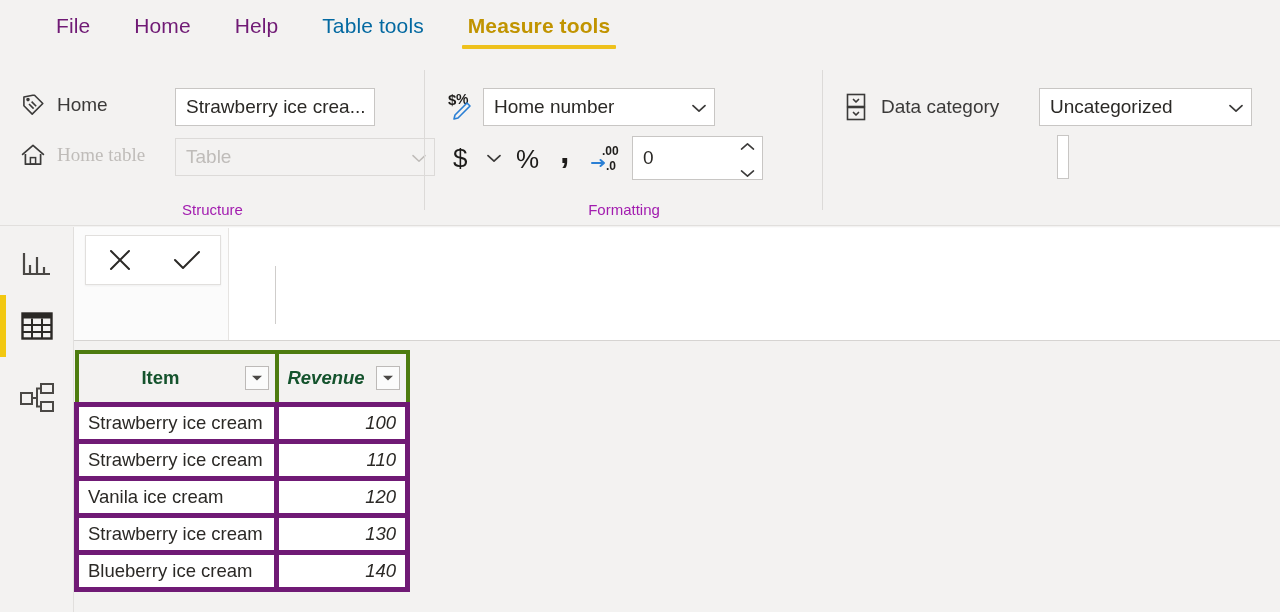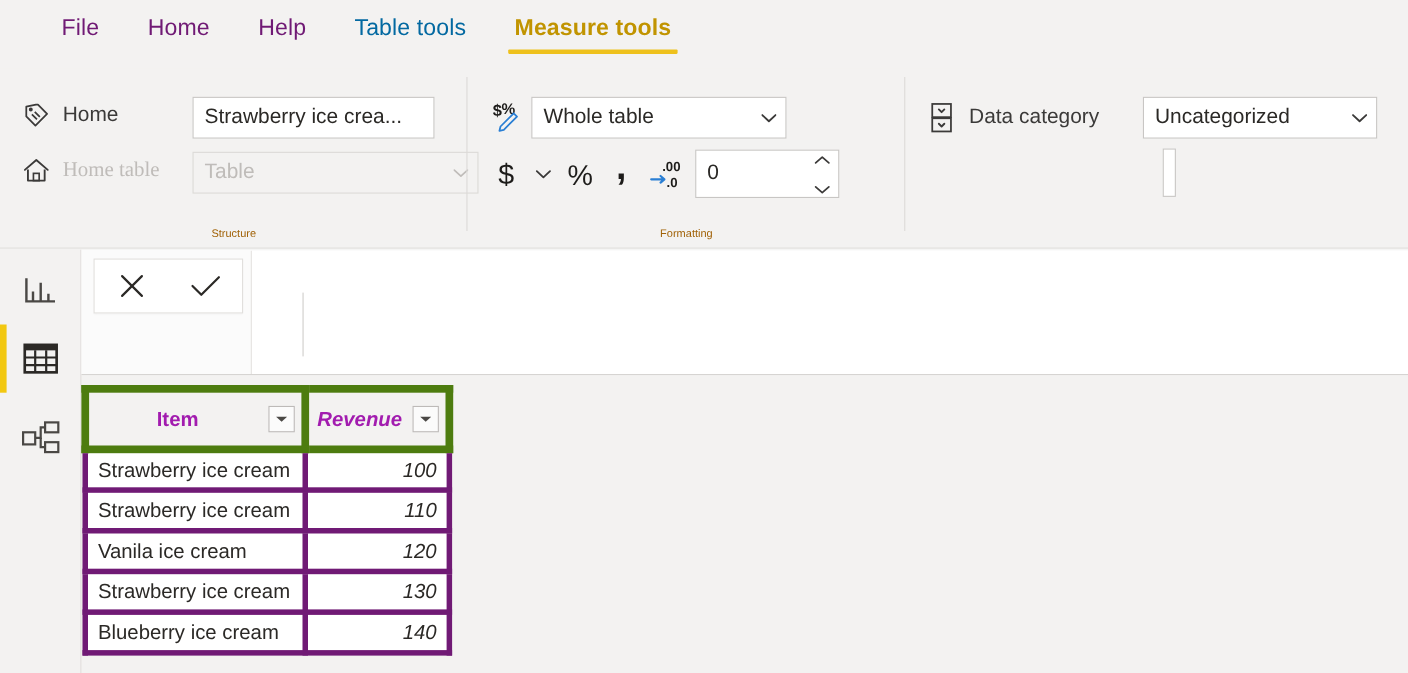--- a/index.html
+++ b/index.html
@@ -42,21 +42,21 @@
 
   
   .ribbon-body {
     position: absolute; left: 0; top: 62px; width: 1280px; height: 164px;
     background: #f3f2f1;
     border-bottom: 1px solid #e1dfdd;
   }
   .rb-group { position: absolute; top: 0; height: 164px; }
   .group-caption {
     position: absolute; bottom: 8px; left: 0; width: 100%;
-    text-align: center; font-size: 10px; color: #a16207;
+    text-align: center; font-size: 15px; color: #a21caf;
   }
   .group-sep {
     position: absolute; top: 8px; width: 1px; height: 140px; background: #dcdad8;
   }
 
   
   .row { position: absolute; display: flex; align-items: center; }
 
   .lbl {
     font-size: 19px; color: #3b3a39; white-space: nowrap;
@@ -153,24 +153,24 @@
   }
 
   
   .data-table {
     position: absolute; left: 74px; top: 350px;
     border-collapse: collapse;
     font-size: 18.5px;
   }
   .data-table th {
     background: #f3f2f1;
-    border: 7px solid #4d7c0f;
+    border: 4px solid #4d7c0f;
     height: 37px;
     font-weight: bold;
-    color: #a21caf;
+    color: #14532d;
     padding: 12px 6px;
   }
   .th-inner { display: flex; align-items: center; justify-content: space-between; gap: 8px; }
   .th-label { flex: 1; text-align: center; white-space: nowrap; }
   .filter-btn {
     width: 24px; height: 24px; min-width: 24px;
     border: 1px solid #bdbab8; background: #fbfbfb;
     display: flex; align-items: center; justify-content: center;
     cursor: pointer;
   }
@@ -227,21 +227,21 @@
           <svg width="26" height="26" viewBox="0 0 26 26">
             <g fill="none" stroke="#3b3a39" stroke-width="1.6">
               <path d="M14.5 3.2 L22.8 11.5 L12.2 22.1 L3.9 13.8 L3.9 5.0 L12.7 3.2 Z" stroke-linejoin="round"></path>
               <circle cx="8.0" cy="7.6" r="1.0" fill="#3b3a39"></circle>
               <path d="M9.0 12.0 L13.6 16.6 M11.6 9.6 L16.2 14.2"></path>
             </g>
           </svg>
         </span>
         <span class="lbl" style="margin-left:9px;">Home</span>
       </div>
-      <div class="txtbox" style="position:absolute; left:175px; top:26px; width:220px;">
+      <div class="txtbox" style="position:absolute; left:175px; top:26px; width:200px;">
         <span>Strawberry ice crea...</span>
       </div>
 
       <div class="row" style="left:18px; top:78px;">
         <span class="icon" style="width:30px;height:30px;">
           <svg width="26" height="26" viewBox="0 0 26 26">
             <path d="M2.6 12.4 L13 3.4 L23.4 12.4" fill="none" stroke="#3b3a39" stroke-width="1.7" stroke-linejoin="round" stroke-linecap="round"></path>
             <path d="M5.4 12.0 L5.4 22.2 L20.6 22.2 L20.6 12.0" fill="none" stroke="#3b3a39" stroke-width="1.7" stroke-linejoin="round"></path>
             <rect x="10.4" y="15.6" width="5.2" height="6.6" fill="none" stroke="#3b3a39" stroke-width="1.5"></rect>
           </svg>
@@ -265,21 +265,21 @@
 
       <span class="icon" style="position:absolute; left:22px; top:26px; width:36px; height:36px;">
         <svg width="34" height="34" viewBox="0 0 34 34">
           <text x="0" y="16" font-family="Liberation Sans, sans-serif" font-size="15" font-weight="bold" fill="#1d1c1a">$</text>
           <text x="8" y="15" font-family="Liberation Sans, sans-serif" font-size="14" font-weight="bold" fill="#1d1c1a">%</text>
           <path d="M7 26 L19 14 L22 17 L10 29 L6 30 Z" fill="none" stroke="#2a7fd4" stroke-width="1.6" stroke-linejoin="round"></path>
         </svg>
       </span>
 
       <div class="combo" style="position:absolute; left:58px; top:26px; width:232px;">
-        <span>Whole table</span>
+        <span>Home number</span>
         <span class="chev">
           <svg width="14" height="9" viewBox="0 0 14 9">
               <path d="M1 1.6 L7 7.2 L13 1.6" fill="none" stroke="#3b3a39" stroke-width="1.7" stroke-linecap="round" stroke-linejoin="round"></path>
             </svg>
         </span>
       </div>
 
       <div class="row" style="left:20px; top:76px; gap:0;">
         <span class="icon fmt-btn" style="width:34px;height:40px;">
           <svg width="26" height="34" viewBox="0 0 26 34">

